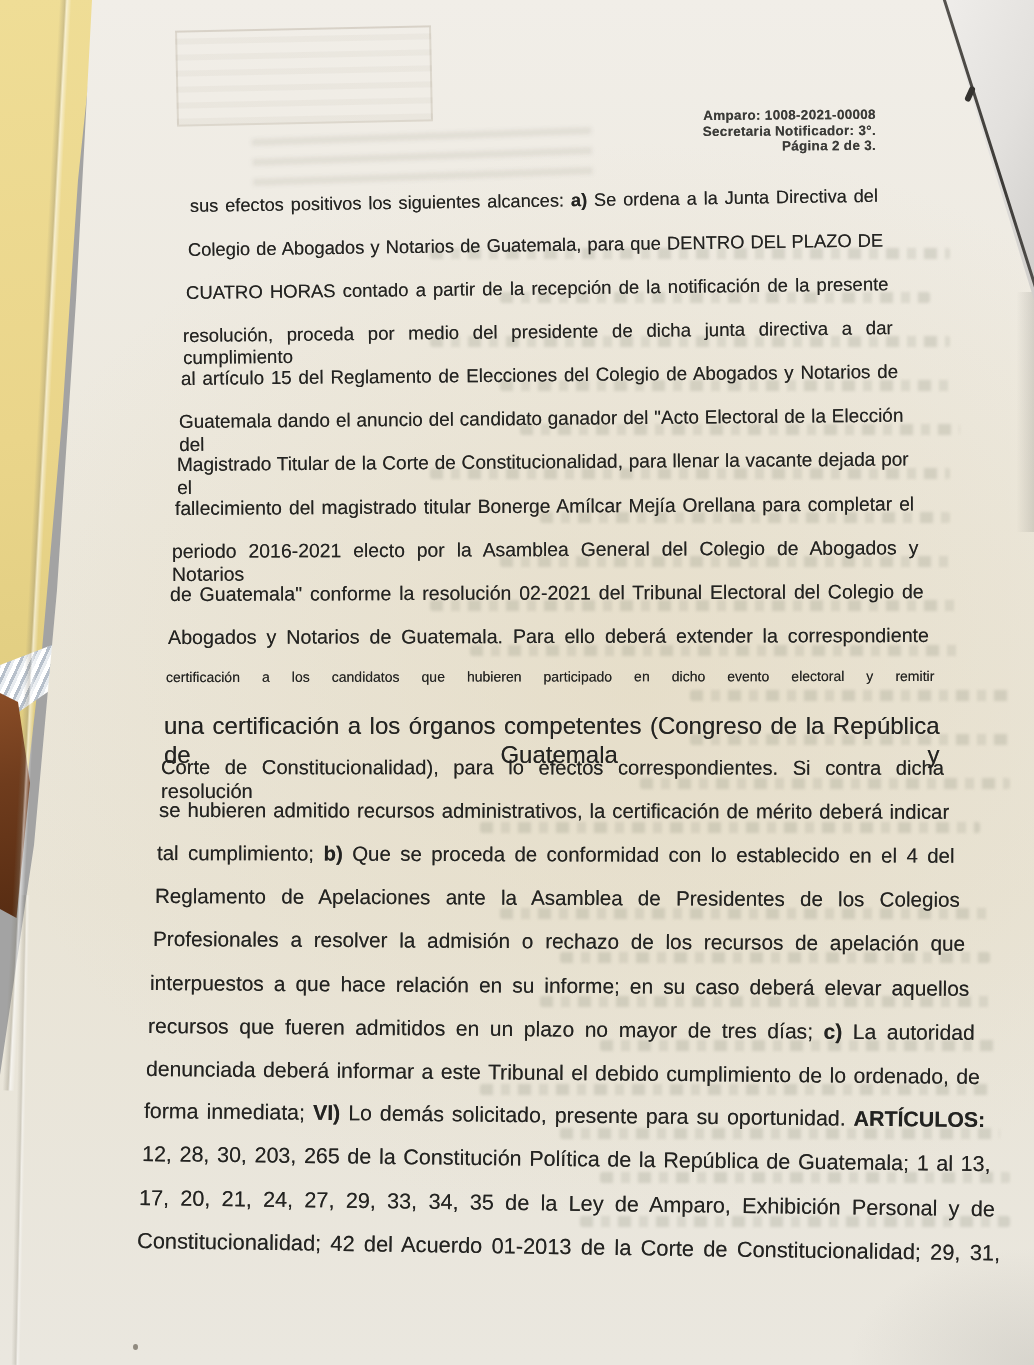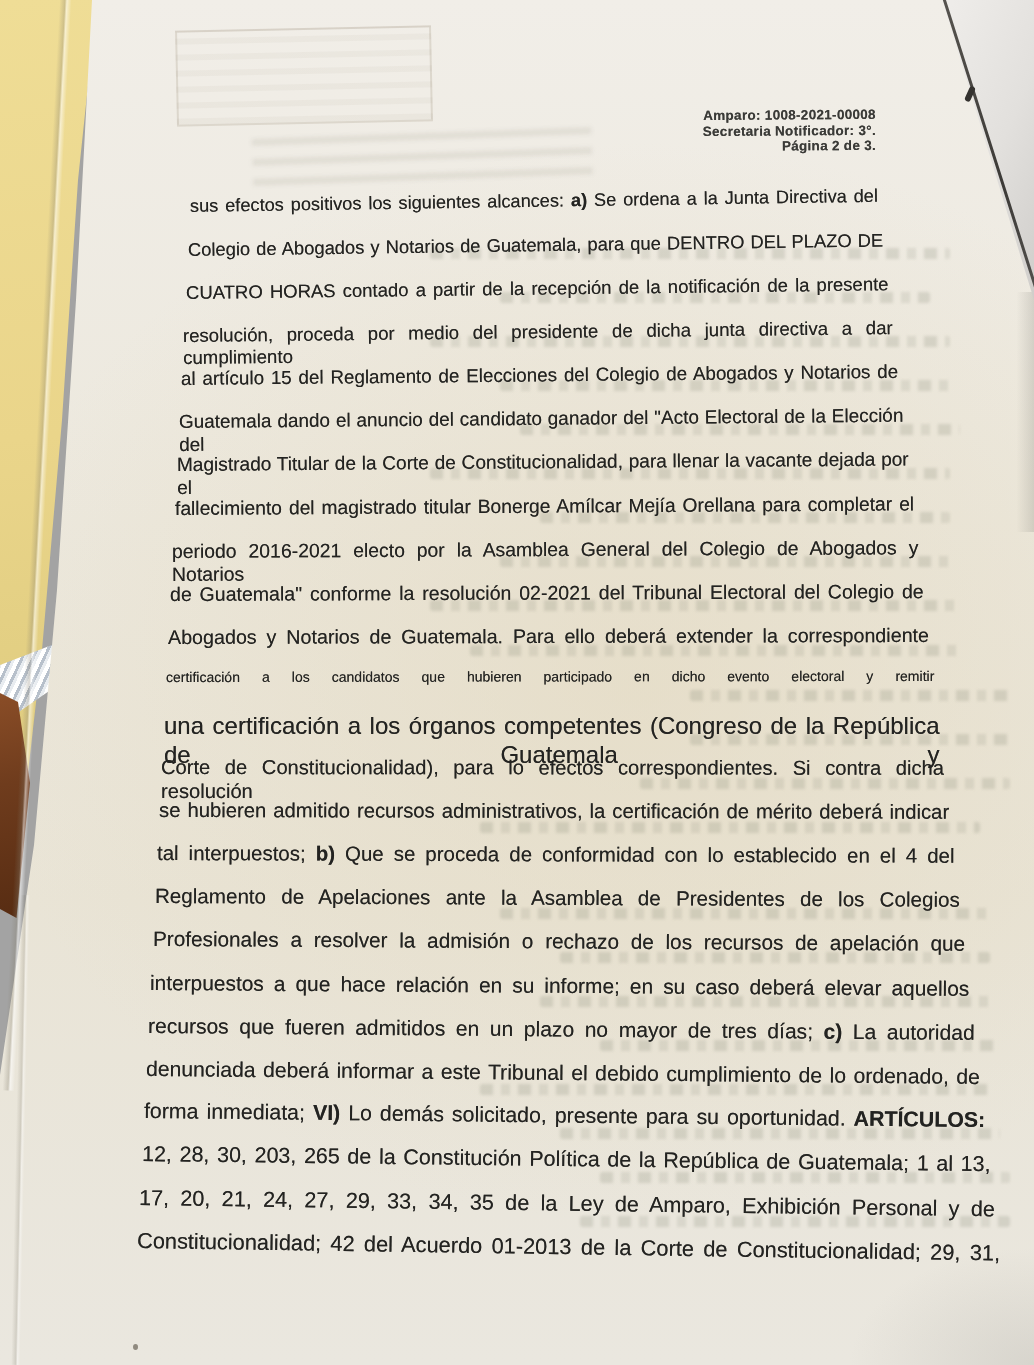--- a/index.html
+++ b/index.html
@@ -169,21 +169,21 @@
       <div class="bodyline" style="top: 411px; left: 179px; width: 724.5px; font-size: 18.95px; transform: rotate(-0.5deg);"><span>Guatemala dando el anuncio del candidato ganador del "Acto Electoral de la Elección del</span></div>
       <div class="bodyline" style="top: 454px; left: 176.8px; width: 731.8px; font-size: 19.1px; transform: rotate(-0.43deg);"><span>Magistrado Titular de la Corte de Constitucionalidad, para llenar la vacante dejada por el</span></div>
       <div class="bodyline" style="top: 497px; left: 174.6px; width: 739.1px; font-size: 19.25px; transform: rotate(-0.36deg);"><span>fallecimiento del magistrado titular Bonerge Amílcar Mejía Orellana para completar el</span></div>
       <div class="bodyline" style="top: 540px; left: 172.4px; width: 746.4px; font-size: 19.4px; transform: rotate(-0.29deg);"><span>periodo 2016-2021 electo por la Asamblea General del Colegio de Abogados y Notarios</span></div>
       <div class="bodyline" style="top: 583px; left: 170.2px; width: 753.7px; font-size: 19.55px; transform: rotate(-0.22deg);"><span>de Guatemala" conforme la resolución 02-2021 del Tribunal Electoral del Colegio de</span></div>
       <div class="bodyline" style="top: 626px; left: 168px; width: 761px; font-size: 19.7px; transform: rotate(-0.15deg);"><span>Abogados y Notarios de Guatemala. Para ello deberá extender la correspondiente</span></div>
       <div class="bodyline" style="top: 669px; left: 165.8px; width: 768.3px; font-size: 14px; transform: rotate(-0.08deg);"><span>certificación a los candidatos que hubieren participado en dicho evento electoral y remitir</span></div>
       <div class="bodyline" style="top: 712px; left: 163.6px; width: 775.6px; font-size: 24px; transform: rotate(-0.01deg);"><span>una certificación a los órganos competentes (Congreso de la República de Guatemala y</span></div>
       <div class="bodyline" style="top: 755px; left: 161.4px; width: 782.9px; font-size: 20.15px; transform: rotate(0.06deg);"><span>Corte de Constitucionalidad), para lo efectos correspondientes. Si contra dicha resolución</span></div>
       <div class="bodyline" style="top: 798px; left: 159.2px; width: 790.2px; font-size: 20.3px; transform: rotate(0.13deg);"><span>se hubieren admitido recursos administrativos, la certificación de mérito deberá indicar</span></div>
-      <div class="bodyline" style="top: 841px; left: 157px; width: 797.5px; font-size: 20.45px; transform: rotate(0.2deg);"><span>tal interpuestos; </span><span class="b">b)</span><span> Que se proceda de conformidad con lo establecido en el 4 del</span></div>
+      <div class="bodyline" style="top: 841px; left: 157px; width: 797.5px; font-size: 20.45px; transform: rotate(0.2deg);"><span>tal cumplimiento; </span><span class="b">b)</span><span> Que se proceda de conformidad con lo establecido en el 4 del</span></div>
       <div class="bodyline" style="top: 884px; left: 154.8px; width: 804.8px; font-size: 20.6px; transform: rotate(0.27deg);"><span>Reglamento de Apelaciones ante la Asamblea de Presidentes de los Colegios</span></div>
       <div class="bodyline" style="top: 927px; left: 152.6px; width: 812.1px; font-size: 20.75px; transform: rotate(0.34deg);"><span>Profesionales a resolver la admisión o rechazo de los recursos de apelación que</span></div>
       <div class="bodyline" style="top: 970px; left: 150.4px; width: 819.4px; font-size: 20.9px; transform: rotate(0.41deg);"><span>interpuestos a que hace relación en su informe; en su caso deberá elevar aquellos</span></div>
       <div class="bodyline" style="top: 1013px; left: 148.2px; width: 826.7px; font-size: 21.05px; transform: rotate(0.48deg);"><span>recursos que fueren admitidos en un plazo no mayor de tres días; </span><span class="b">c)</span><span> La autoridad</span></div>
       <div class="bodyline" style="top: 1056px; left: 146px; width: 834px; font-size: 21.2px; transform: rotate(0.55deg);"><span>denunciada deberá informar a este Tribunal el debido cumplimiento de lo ordenado, de</span></div>
       <div class="bodyline" style="top: 1099px; left: 143.8px; width: 841.3px; font-size: 21.35px; transform: rotate(0.62deg);"><span>forma inmediata; </span><span class="b">VI)</span><span> Lo demás solicitado, presente para su oportunidad. </span><span class="b">ARTÍCULOS:</span></div>
       <div class="bodyline" style="top: 1142px; left: 141.6px; width: 848.6px; font-size: 21.5px; transform: rotate(0.69deg);"><span>12, 28, 30, 203, 265 de la Constitución Política de la República de Guatemala; 1 al 13,</span></div>
       <div class="bodyline" style="top: 1185px; left: 139.4px; width: 855.9px; font-size: 21.65px; transform: rotate(0.76deg);"><span>17, 20, 21, 24, 27, 29, 33, 34, 35 de la Ley de Amparo, Exhibición Personal y de</span></div>
       <div class="bodyline" style="top: 1228px; left: 137.2px; width: 863.2px; font-size: 21.8px; transform: rotate(0.83deg);"><span>Constitucionalidad;  42 del Acuerdo 01-2013 de la Corte de Constitucionalidad; 29, 31,</span></div>
     </div>

